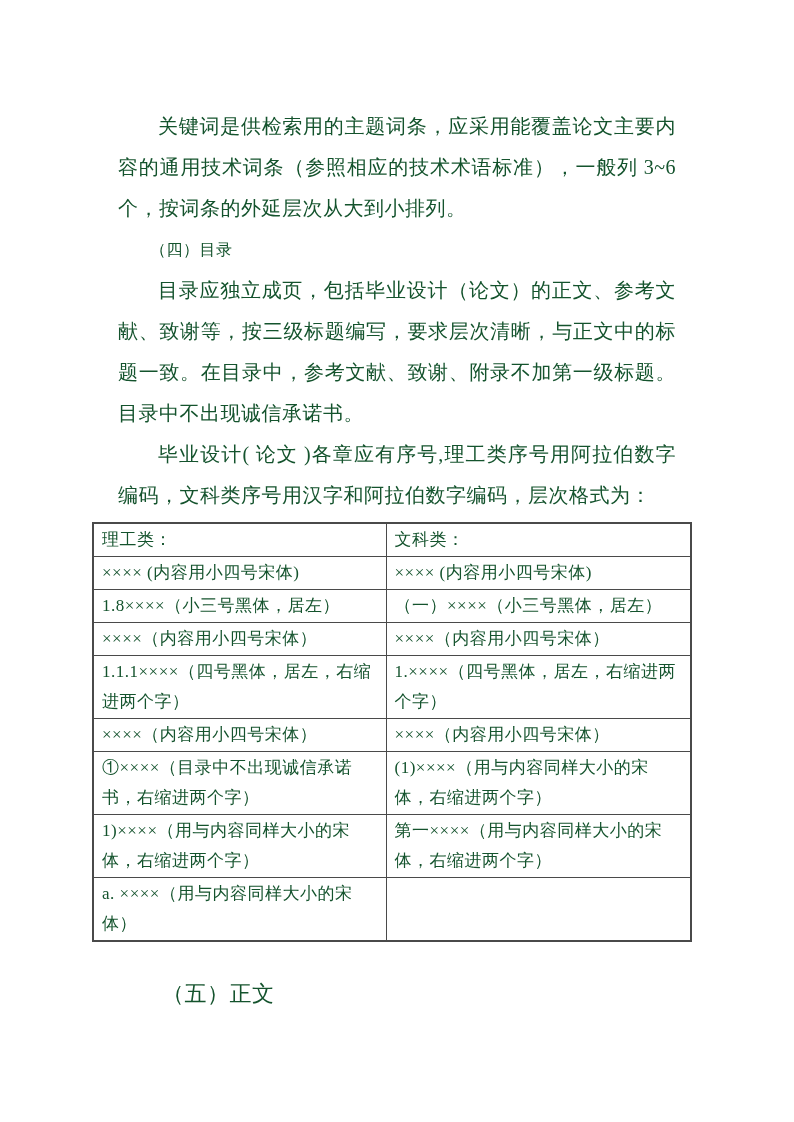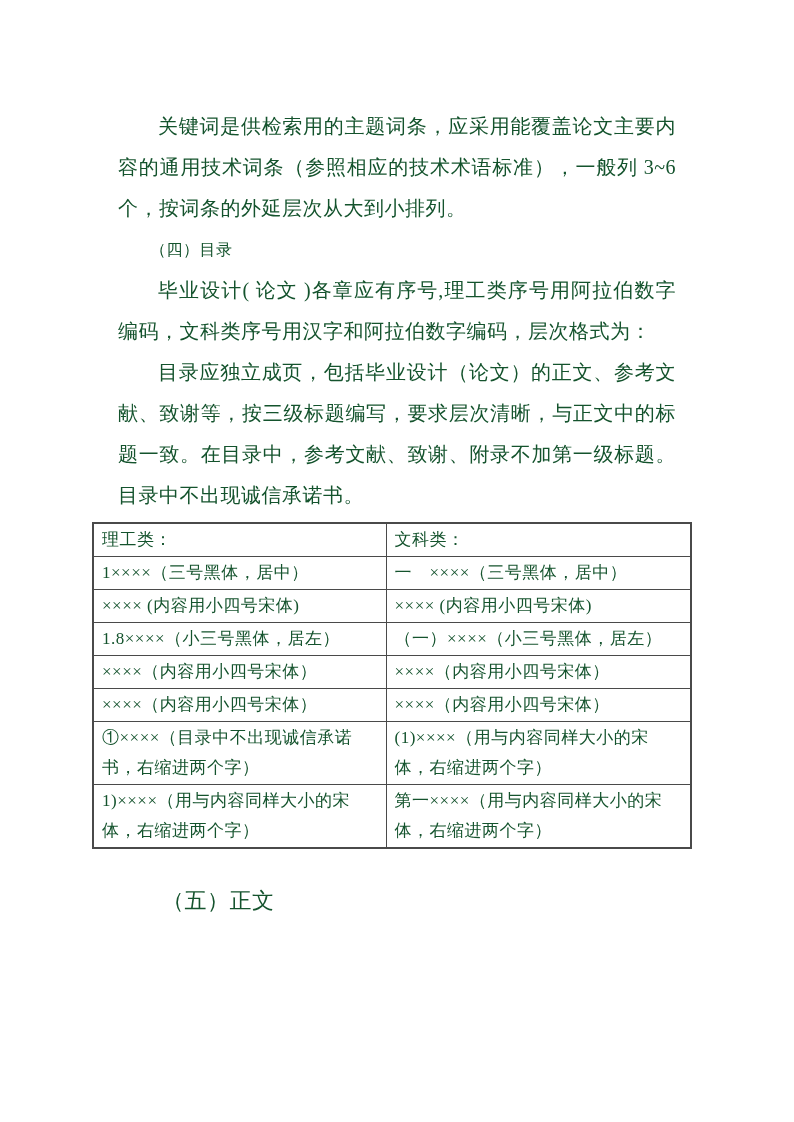--- a/index.html
+++ b/index.html
@@ -66,71 +66,75 @@
 </head>
 <body>
 
 <div class="page">
   <div class="content">
 
     <p class="para">关键词是供检索用的主题词条，应采用能覆盖论文主要内容的通用技术词条（参照相应的技术术语标准），一般列 3~6 个，按词条的外延层次从大到小排列。</p>
 
     <p class="heading">（四）目录</p>
 
+    <p class="para">目录应独立成页，包括毕业设计（论文）的正文、参考文献、致谢等，按三级标题编写，要求层次清晰，与正文中的标题一致。在目录中，参考文献、致谢、附录不加第一级标题。目录中不出现诚信承诺书。</p>
+
     <p class="para">毕业设计( 论文 )各章应有序号,理工类序号用阿拉伯数字编码，文科类序号用汉字和阿拉伯数字编码，层次格式为：</p>
-
-    <p class="para">目录应独立成页，包括毕业设计（论文）的正文、参考文献、致谢等，按三级标题编写，要求层次清晰，与正文中的标题一致。在目录中，参考文献、致谢、附录不加第一级标题。目录中不出现诚信承诺书。</p>
 
     <table class="format-table">
       <colgroup>
         <col class="col-left">
         <col class="col-right">
       </colgroup>
       <thead>
         <tr>
           <th>理工类：</th>
           <th>文科类：</th>
         </tr>
       </thead>
       <tbody>
-  <tr>
-    <td>1××××（三号黑体，居中）</td>
-    <td>一　××××（三号黑体，居中）</td>
-  </tr>
 
   <tr>
     <td>×××× (内容用小四号宋体)</td>
     <td>×××× (内容用小四号宋体)</td>
   </tr>
 
   <tr>
     <td>1.8××××（小三号黑体，居左）</td>
     <td>（一）××××（小三号黑体，居左）</td>
   </tr>
 
   <tr>
     <td>××××（内容用小四号宋体）</td>
     <td>××××（内容用小四号宋体）</td>
   </tr>
 
+  <tr>
+    <td>1.1.1××××（四号黑体，居左，右缩进两个字）</td>
+    <td>1.××××（四号黑体，居左，右缩进两个字）</td>
+  </tr>
 
   <tr>
     <td>××××（内容用小四号宋体）</td>
     <td>××××（内容用小四号宋体）</td>
   </tr>
 
   <tr>
     <td>①××××（目录中不出现诚信承诺书，右缩进两个字）</td>
     <td>(1)××××（用与内容同样大小的宋体，右缩进两个字）</td>
   </tr>
 
   <tr>
     <td>1)××××（用与内容同样大小的宋体，右缩进两个字）</td>
     <td>第一××××（用与内容同样大小的宋体，右缩进两个字）</td>
   </tr>
 
+  <tr>
+    <td>a. ××××（用与内容同样大小的宋体）</td>
+    <td></td>
+  </tr>
 </tbody>
     </table>
 
     <p class="heading heading-large">（五）正文</p>
 
   </div>
 </div>
 
 </body></html>

